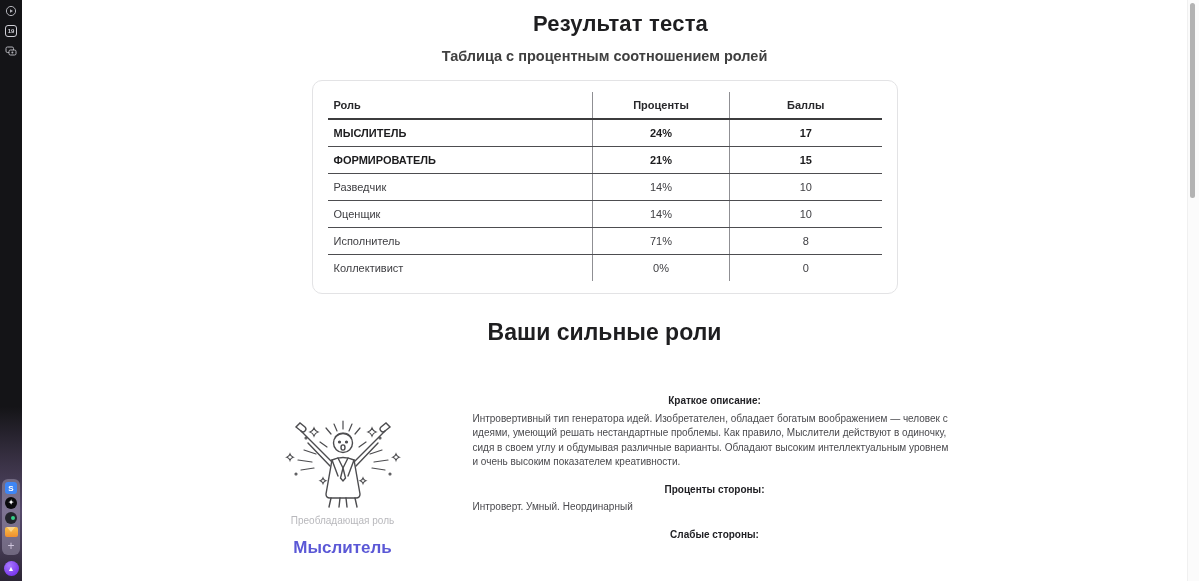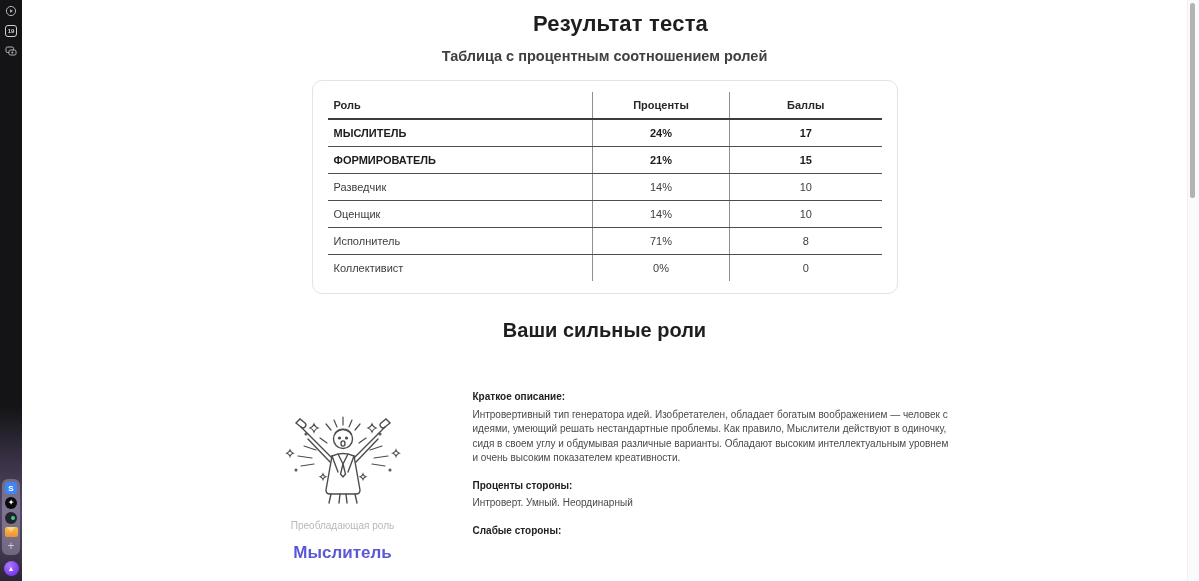--- a/index.html
+++ b/index.html
@@ -61,31 +61,31 @@
   table.results th { font-weight:700; color:#28282b; }
   table.results th, table.results td { padding:7px 6px; text-align:left; }
   table.results thead th { border-bottom:2px solid #3c3c3e; }
   table.results tbody tr:not(:last-child) td { border-bottom:1.5px solid #4d4d50; }
   table.results th:nth-child(2), table.results td:nth-child(2) {
     border-left:1px solid #8f8f93; border-right:1px solid #8f8f93; text-align:center; width:137px;
   }
   table.results th:nth-child(3), table.results td:nth-child(3) { text-align:center; width:152px; }
   table.results tr.bold td { font-weight:700; color:#1c1c1e; }
 
-  .strong-title { text-align:center; font-size:20px; font-weight:700; color:#1e1e20; margin-top:25px; }
+  .strong-title { text-align:center; font-size:23px; font-weight:700; color:#1e1e20; margin-top:25px; }
 
   .role-flex { display:flex; justify-content:center; align-items:flex-start; gap:40px; margin-top:48px; }
   .role-left { width:180px; text-align:center; margin-top:22px; }
   .role-illustration { display:block; margin:0 auto; }
-  .dominant-label { font-size:10px; color:#b8b8bc; margin-top:16px; }
+  .dominant-label { font-size:10px; color:#b8b8bc; margin-top:7px; }
   .dominant-role { font-size:17px; font-weight:700; margin-top:12px; }
 
   .role-right { width:484px; font-size:10px; color:#4a4a4e; line-height:1.45; }
   .role-right .grp { margin-bottom:13px; }
-  .role-right .grp-h { font-weight:700; color:#222226; margin-bottom:3px; }
+  .role-right .grp-h { font-weight:700; color:#222226; margin-bottom:3px;text-align:center; }
 </style>
 </head>
 <body>
 
 <div class="screen">
 
   <div class="dock">
     <div class="dock-top">
       <div class="ticon">
         <svg width="12" height="12" viewBox="0 0 12 12">

